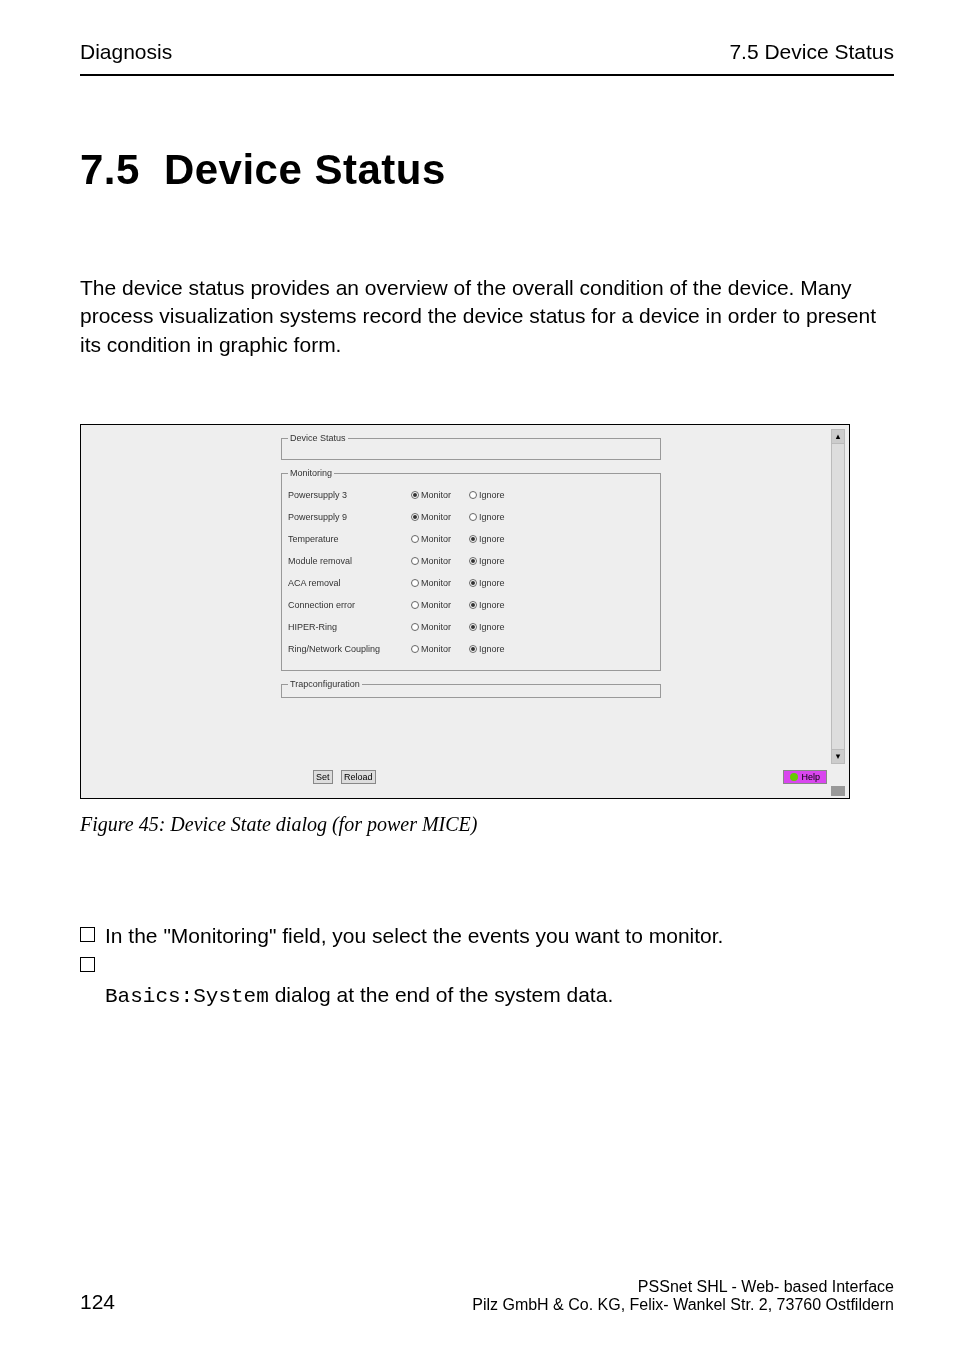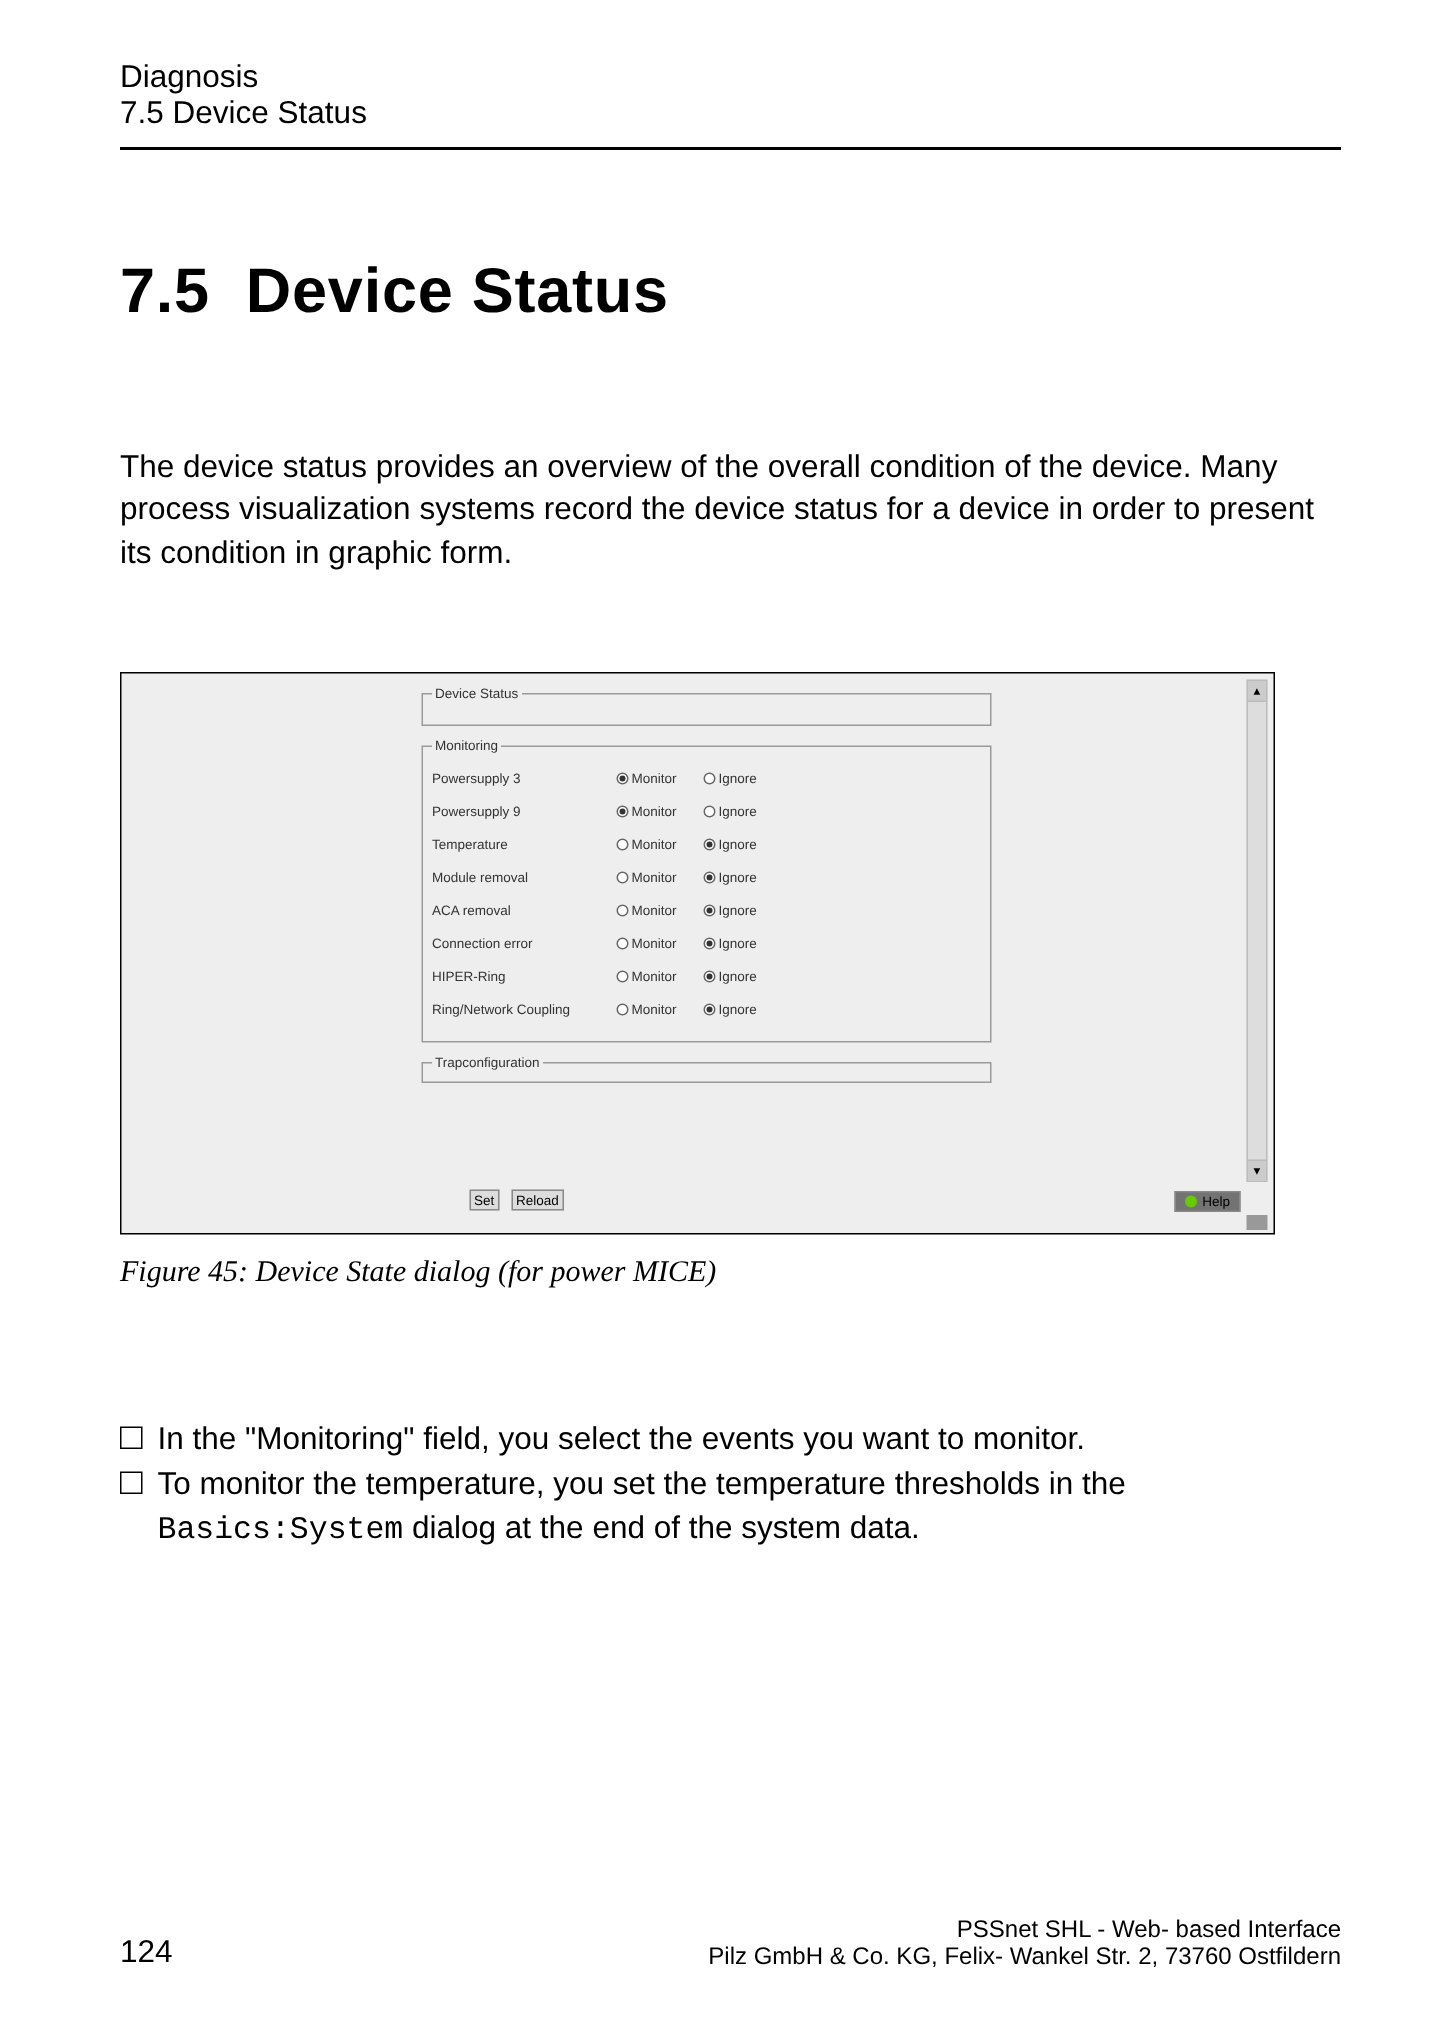--- a/index.html
+++ b/index.html
@@ -10,21 +10,20 @@
       color: #000;
       background: #fff;
       position: relative;
       padding: 40px 60px 40px 80px;
     }
     .header-row {
       display: flex;
       justify-content: space-between;
       font-size: 21px;
       padding-bottom: 6px;
-      flex-direction: column;
     }
     .header-rule {
       border: none;
       border-top: 2px solid #000;
       margin-top: 4px;
     }
     .chapter-heading {
       font-family: Arial, Helvetica, sans-serif;
       font-weight: 900;
       font-size: 42px;
@@ -107,21 +106,21 @@
     }
     .help-btn {
       position: absolute;
       right: 22px;
       bottom: 14px;
       display: inline-flex;
       align-items: center;
       gap: 3px;
       font-size: 9px;
       border: 1px solid #888;
-      background: #737373;
+      background: #d946ef;
       padding: 1px 6px;
     }
     .help-dot {
       width: 8px; height: 8px; border-radius: 50%;
       background: #6c0; display: inline-block;
     }
     .scroll-track {
       position: absolute;
       right: 4px; top: 4px; bottom: 34px; width: 14px;
       background: #ddd;
@@ -313,21 +312,21 @@
 </div>
 
 <div class="checklist">
   <div class="check-item">
     <span class="checkbox"></span>
     <span>In the "Monitoring" field, you select the events you want to monitor.</span>
   </div>
   <div class="check-item">
     <span class="checkbox"></span>
     <span>
-      <span>To monitor the temperature, you set the temperature thresholds in the </span><br>
+      <br>
       <span class="mono">Basics:System</span><span> dialog at the end of the system data.</span>
     </span>
   </div>
 </div>
 
 <div class="footer">
   <span class="page-num">124</span>
   <div class="footer-right">
     <div>PSSnet SHL - Web- based Interface</div>
     <div class="small">Pilz GmbH &amp; Co. KG, Felix- Wankel Str. 2, 73760 Ostfildern</div>

